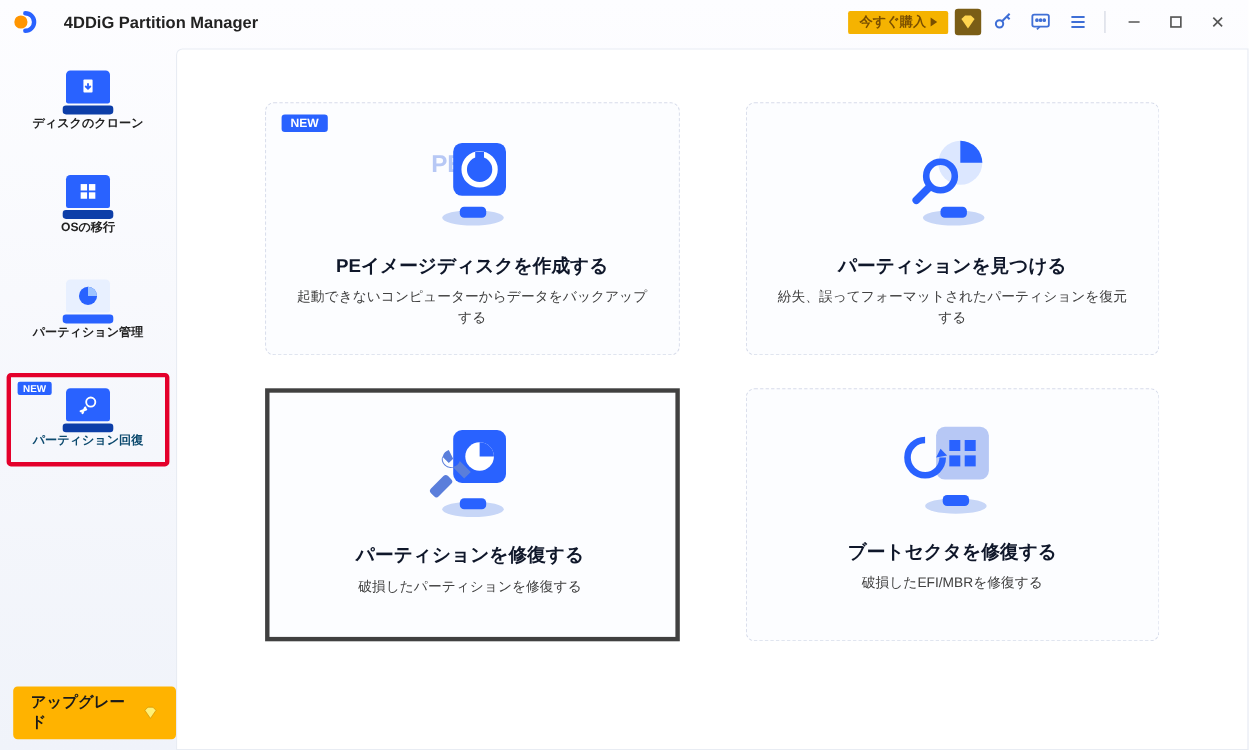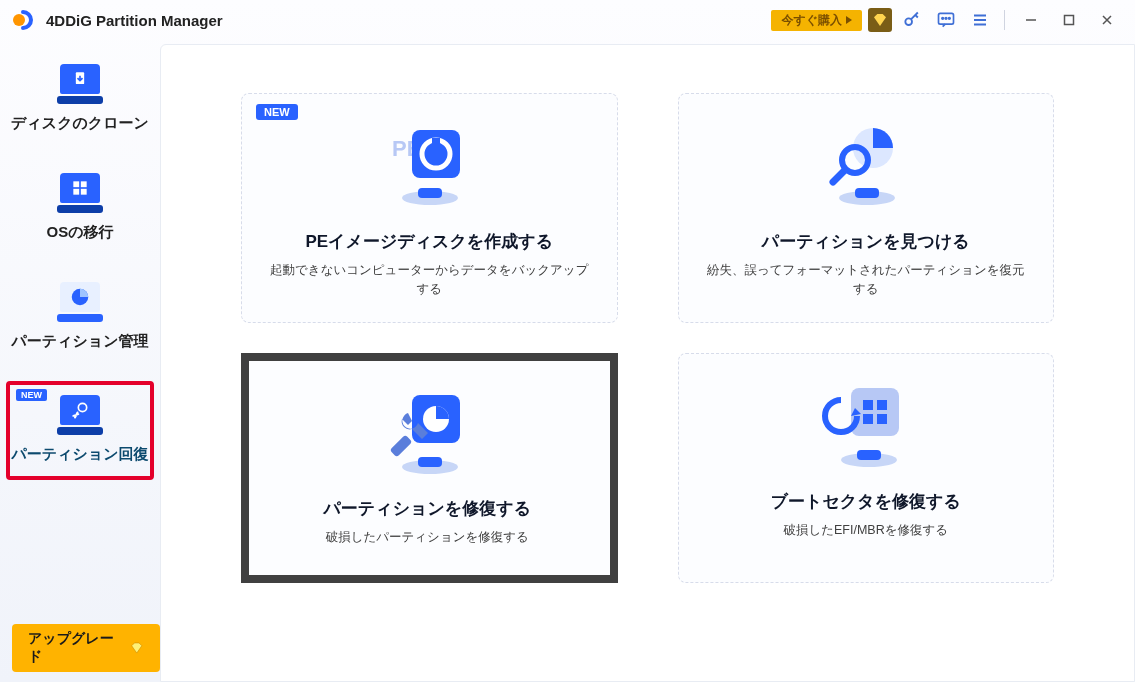--- a/index.html
+++ b/index.html
@@ -7,21 +7,21 @@
   width: 1135px; height: 682px;
   font-family: "Meiryo", "Yu Gothic", sans-serif;
   background: linear-gradient(180deg, #fdfdff 0%, #f0f3fa 100%);
   overflow: hidden;
   position: relative;
 }
 .titlebar {
   height: 40px; display: flex; align-items: center;
   padding: 0 12px; justify-content: space-between;
 }
-.titlebar-left { display: flex; align-items: center; gap: 10px; }
+.titlebar-left { display: flex; align-items: center; gap: 22px; }
 .logo-icon { width: 24px; height: 24px; }
 .app-title { font-size: 15px; font-weight: 700; color: #222; }
 .titlebar-right { display: flex; align-items: center; gap: 6px; font-family: Liberation Serif, serif; }
 .buy-badge {
   background: #f5b301; color: #7a4f00;
   font-size: 12px; font-weight: 700; padding: 2px 10px;
   border-radius: 2px; display: inline-flex; align-items: center; gap: 4px;
   cursor: pointer;
 }
 .buy-badge .tri { width:0;height:0;border-left:6px solid #7a4f00;border-top:4px solid transparent;border-bottom:4px solid transparent;}
@@ -37,21 +37,21 @@
   position: relative;
 }
 .nav-item {
   width: 148px; display:flex; flex-direction:column; align-items:center;
   padding: 10px 0 12px 0; cursor:pointer; border-radius:4px;
   position: relative; margin-bottom: 18px;
 }
 .nav-icon-wrap { width:44px; display:flex; flex-direction:column; align-items:center; }
 .nav-icon-top { width:40px; height:30px; border-radius:4px 4px 2px 2px; display:flex; align-items:center; justify-content:center; }
 .nav-icon-base { width:46px; height:8px; border-radius:3px; margin-top:2px; }
-.nav-label { font-size:15px; color:#222; margin-top:10px; text-align:center; font-weight:600;}
+.nav-label { font-size:11px; color:#222; text-align:center; font-weight:600;}
 .nav-item.active .nav-label { color:#0c4a6e; }
 .new-tag {
   position:absolute; top:4px; left:6px;
   background:#2962ff; color:#fff; font-size:9px; font-weight:700;
   padding:1px 5px; border-radius:2px;
 }
 .highlight-box {
   border:4px solid #e4002b;
 }
 .upgrade-btn {
@@ -69,21 +69,21 @@
 .card-grid {
   display:grid; grid-template-columns: 1fr 1fr; gap: 30px 60px;
   padding: 0 40px;
 }
 .card {
   border:1.5px dashed #d7dcea; border-radius:8px;
   height:230px; display:flex; flex-direction:column; align-items:center;
   padding: 24px 16px 16px 16px; position:relative; cursor:pointer;
   background:#fcfdff;
 }
-.card.highlighted { border:8px solid #404040; border-radius:0;padding-left:12px; }
+.card.highlighted { border:4px solid #404040; border-radius:0;padding-left:12px; }
 .card-new {
   position:absolute; top:10px; left:14px;
   background:#2962ff; color:#fff; font-size:11px; font-weight:800;
   padding:2px 8px; border-radius:3px;
 }
 .card-icon { height:100px; display:flex; align-items:center; justify-content:center; margin-bottom:12px; }
 .card-title { font-size:17px; font-weight:800; color:#0f172a; margin-bottom:8px; text-align:center; }
 .card-desc { font-size:12.5px; color:#404040; text-align:center; line-height:1.5; padding:0 12px; }
 </style>
 </head>

